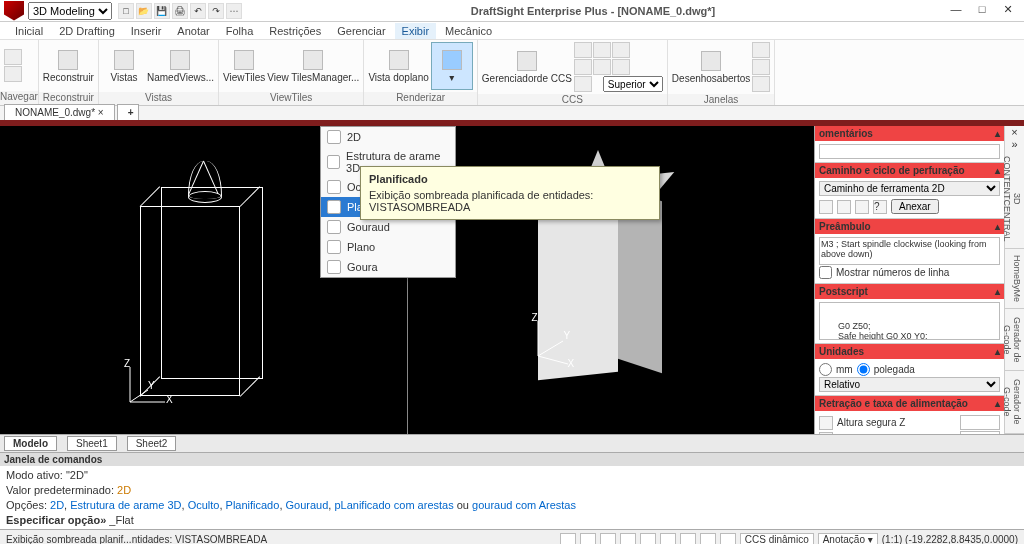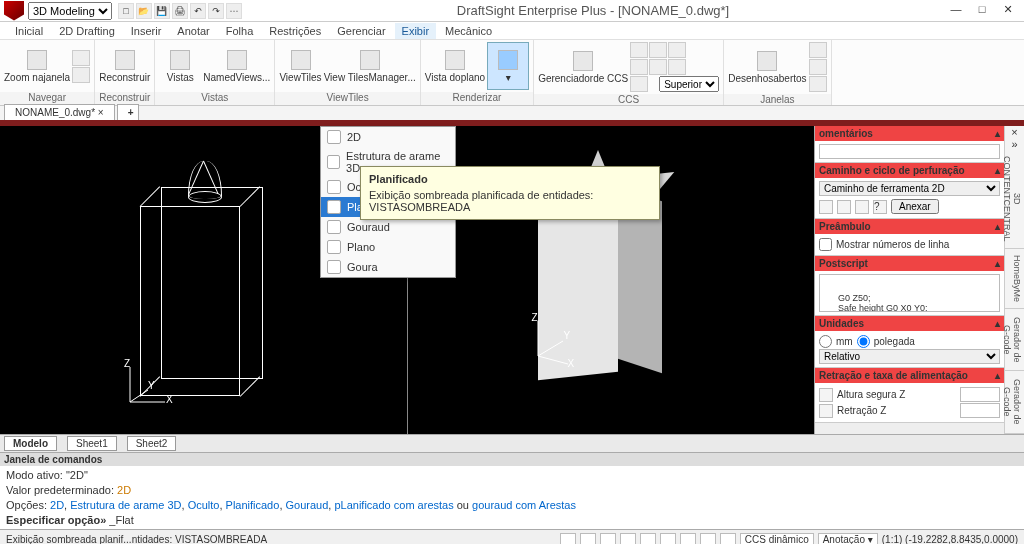--- a/index.html
+++ b/index.html
@@ -2,21 +2,21 @@
 <html><head>
 <meta charset="utf-8">
 <style>
   * { box-sizing: border-box; margin: 0; padding: 0; font-family: "Segoe UI", Tahoma, sans-serif; }
   body { background: #f0f0f0; width: 1024px; height: 544px; overflow: hidden; font-size: 11px; color: #333; }
   .titlebar { height: 22px; background: #fff; display: flex; align-items: center; border-bottom: 1px solid #ccc; }
   .titlebar .logo { width: 20px; height: 20px; margin: 0 4px; background: linear-gradient(135deg,#c00,#600); clip-path: polygon(0 0,100% 0,100% 70%,50% 100%,0 70%); }
   .workspace-select { height: 18px; font-size: 11px; margin-right: 6px; }
   .qat { display: flex; gap: 2px; }
   .qat-btn { width: 16px; height: 16px; background: #eee; border: 1px solid #ddd; display:flex;align-items:center;justify-content:center;font-size:9px; }
-  .title-text { flex: 1; text-align: center; color: #555; font-size: 13px; }
+  .title-text { flex: 1; text-align: center; color: #555; font-size: 11px; font-weight: bold; }
   .win-ctrl { display: flex; gap: 2px; margin-right: 4px; }
   .win-btn { width: 24px; height: 16px; text-align: center; font-size: 11px; }
   .menubar { height: 18px; background: #fff; display: flex; align-items: center; padding-left: 8px; gap: 2px; border-bottom: 1px solid #e0e0e0; }
   .menu-item { padding: 2px 7px; font-size: 11px; color: #444; }
   .menu-item.active { background: #e5f1fb; color: #1a5a99; }
   .ribbon { height: 66px; background: #fcfcfc; border-bottom: 1px solid #c8c8c8; display: flex; }
   .ribbon-group { border-right: 1px solid #e0e0e0; display: flex; flex-direction: column; }
   .rg-body { flex: 1; display: flex; align-items: center; padding: 2px 4px; gap: 2px; }
   .rg-label { height: 14px; text-align: center; font-size: 10px; color: #666; background: #f4f4f4; }
   .rbtn { display: flex; flex-direction: column; align-items: center; justify-content: center; min-width: 42px; height: 48px; font-size: 10px; text-align: center; line-height: 1.1; cursor: default; }
@@ -109,24 +109,20 @@
   <div class="menu-item">Folha</div>
   <div class="menu-item">Restrições</div>
   <div class="menu-item">Gerenciar</div>
   <div class="menu-item active">Exibir</div>
   <div class="menu-item">Mecânico</div>
 </div>
 
 <div class="ribbon">
   <div class="ribbon-group">
     <div class="rg-body">
-      <div class="rbtn">
-          <div class="ico"></div>
-          <span>Zoom najanela</span>
-        </div>
       <div class="small-col">
           <div class="small-btn"></div>
           <div class="small-btn"></div>
         </div>
     </div>
     <div class="rg-label">Navegar</div>
   </div>
   <div class="ribbon-group">
     <div class="rg-body">
         <div class="rbtn">
@@ -321,20 +317,21 @@
           <button style="font-size:10px;padding:0 6px;">Anexar</button>
         </div>
       </div>
     </div>
     <div class="panel-sec">
       <div class="panel-head">
           <span>Preâmbulo</span>
           <span>▴</span>
         </div>
       <div class="panel-body">
+        <div style="border:1px solid #bbb;height:28px;font-size:9px;padding:1px;overflow:hidden;">M3    ; Start spindle clockwise (looking from above down)</div>
         <div class="panel-row">
             <input type="checkbox" style="">
             <span>Mostrar números de linha</span>
           </div>
       </div>
     </div>
     <div class="panel-sec">
       <div class="panel-head">
           <span>Postscript</span>
           <span>▴</span>

